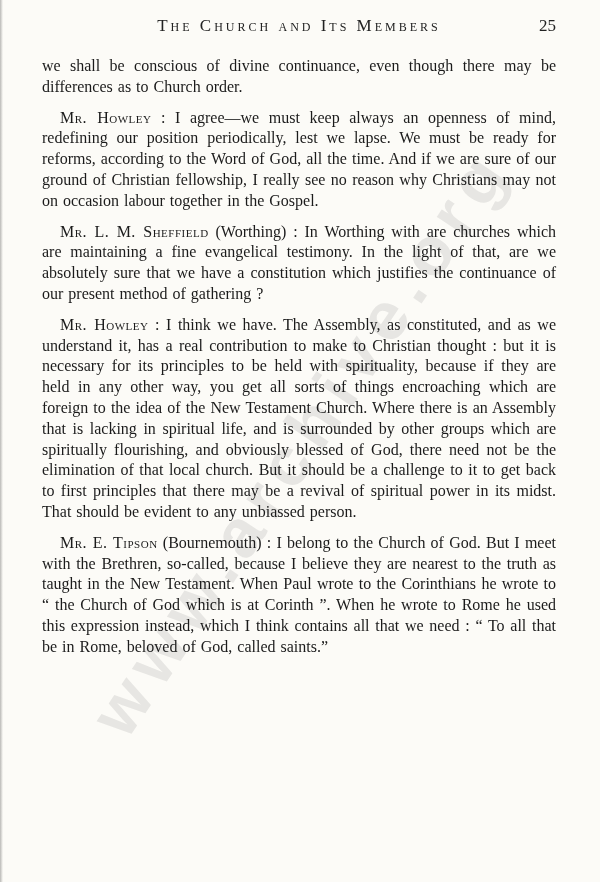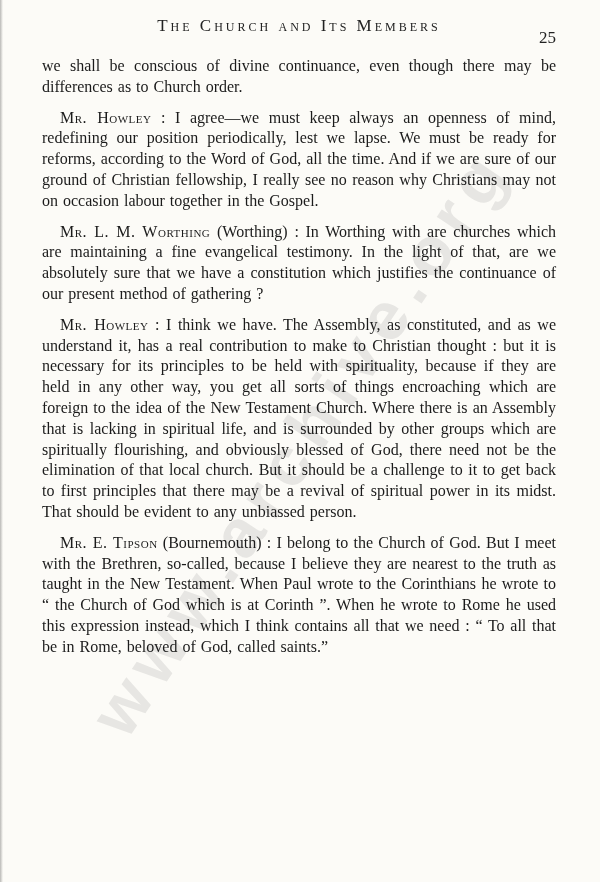--- a/index.html
+++ b/index.html
@@ -47,21 +47,21 @@
   .header-title {
     text-align: center;
     font-variant: small-caps;
     letter-spacing: 3px;
     font-size: 17px;
     color: #222;
   }
   .page-number {
     position: absolute;
     right: 0;
-    top: 12px;
+    top: 0;
     font-size: 17px;
     color: #222;
   }
   .body-text p {
     margin: 0 0 10px 0;
     font-size: 16px;
     line-height: 1.3;
     text-align: justify;
     word-spacing: 1px;
   }
@@ -84,20 +84,20 @@
       <div class="header-title">The Church and Its Members</div>
       <div class="page-number">25</div>
     </div>
 
     <div class="body-text">
       <p><span class="speaker"></span><span>we shall be conscious of divine continuance, even though there may be differences as to Church order.</span></p>
 
       <p class="indented"><span class="speaker">Mr. Howley</span><span> : I agree—we must keep always an openness of mind, redefining our position periodically, lest we lapse. We must be ready for reforms, according to the Word of God, all the time. And if we are sure of our ground of Christian fellowship, I really see no reason why Christians may not on occasion labour together in the Gospel.</span></p>
 
 
-      <p class="indented"><span class="speaker">Mr. L. M. Worthing</span><span> (Worthing) : In Worthing with are churches which are maintaining a fine evangelical testimony. In the light of that, are we absolutely sure that we have a constitution which justifies the continuance of our present method of gathering ?</span></p>
+      <p class="indented"><span class="speaker">Mr. L. M. Sheffield</span><span> (Worthing) : In Worthing with are churches which are maintaining a fine evangelical testimony. In the light of that, are we absolutely sure that we have a constitution which justifies the continuance of our present method of gathering ?</span></p>
 
       <p class="indented"><span class="speaker">Mr. Howley</span><span> : I think we have. The Assembly, as constituted, and as we understand it, has a real contribution to make to Christian thought : but it is necessary for its principles to be held with spirituality, because if they are held in any other way, you get all sorts of things encroaching which are foreign to the idea of the New Testament Church. Where there is an Assembly that is lacking in spiritual life, and is surrounded by other groups which are spiritually flourishing, and obviously blessed of God, there need not be the elimination of that local church. But it should be a challenge to it to get back to first principles that there may be a revival of spiritual power in its midst. That should be evident to any unbiassed person.</span></p>
 
       <p class="indented"><span class="speaker">Mr. E. Tipson</span><span> (Bournemouth) : I belong to the Church of God. But I meet with the Brethren, so-called, because I believe they are nearest to the truth as taught in the New Testament. When Paul wrote to the Corinthians he wrote to “ the Church of God which is at Corinth ”. When he wrote to Rome he used this expression instead, which I think contains all that we need : “ To all that be in Rome, beloved of God, called saints.”</span></p>
     </div>
   </div>
 </div>
 
 </body></html>

